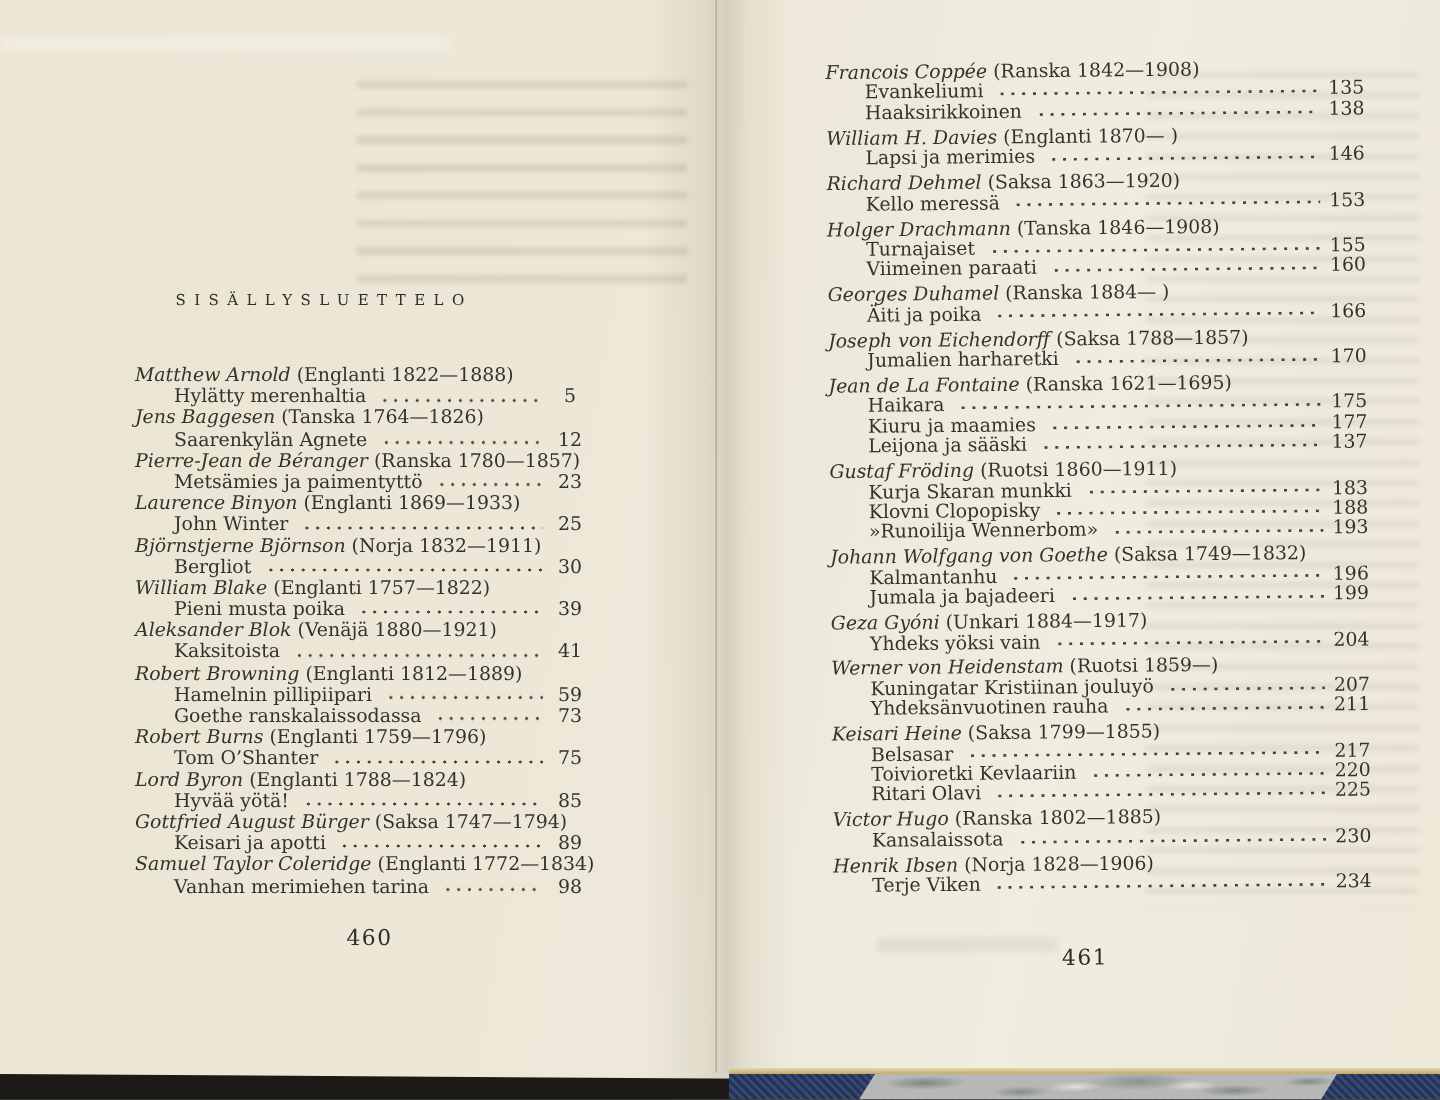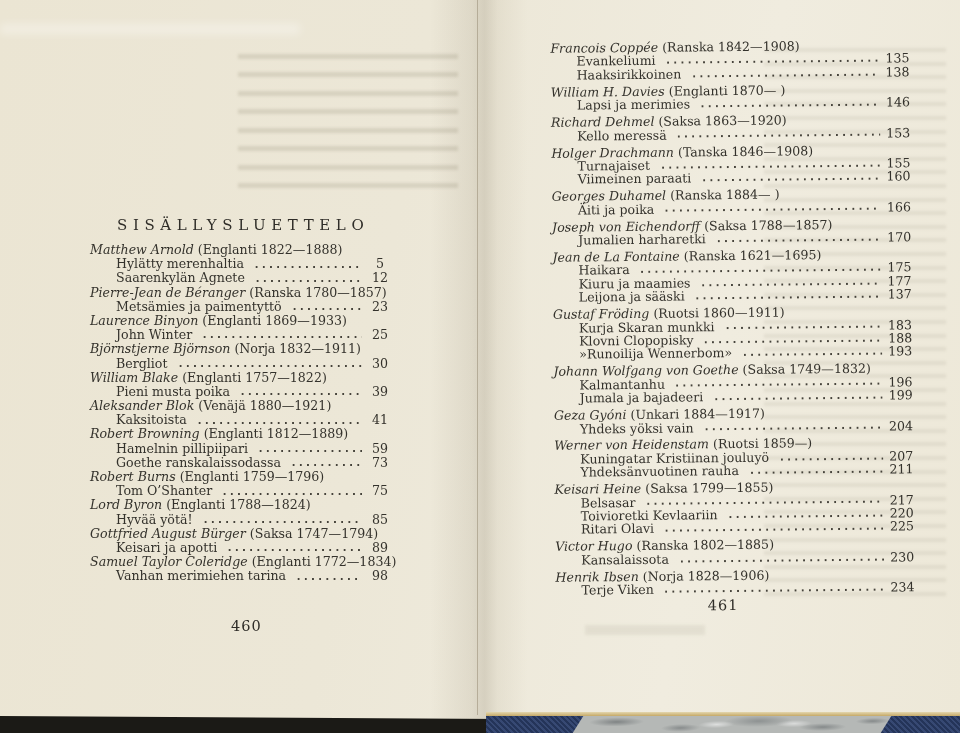--- a/index.html
+++ b/index.html
@@ -18,21 +18,21 @@
     background:rgba(255,255,255,.35);filter:blur(4px);}
 
   
   .ghost{position:absolute;filter:blur(1.7px);pointer-events:none;}
   #ghost-left{left:238px;top:54px;width:220px;height:146px;opacity:.55;
     background:repeating-linear-gradient(180deg,rgba(122,114,90,.34) 0 5px,transparent 5px 18.5px);}
   #ghost-right{left:764px;top:48px;width:182px;height:558px;opacity:.33;
     background:repeating-linear-gradient(180deg,rgba(118,112,92,.34) 0 4px,transparent 4px 13.6px);}
   #ghost-right2{left:585px;top:625px;width:120px;height:10px;opacity:.25;
     background:rgba(118,112,92,.4);}
-  #left-title{position:absolute;left:117px;top:216px;font-size:15px;letter-spacing:5.6px;
+  #left-title{position:absolute;left:117px;top:195px;font-size:10px;letter-spacing:5.6px;
     color:#2f2d28;white-space:nowrap;}
   .toc{position:absolute;font-size:12.6px;color:#34322c;}
   #left-toc{left:90px;top:243px;width:303px;}
   #left-toc .line{height:14.2px;line-height:14.2px;}
   #right-wrap{position:absolute;left:553px;top:40px;width:360px;height:570px;
     transform:rotate(-0.55deg);transform-origin:50% 50%;}
   #right-toc{position:relative;width:360px;}
   #right-toc .line{height:13.4px;line-height:13.4px;}
   #right-toc .author-line{margin-top:3.6px;}
   #right-toc .toc-entry:first-child .author-line{margin-top:0;}
@@ -42,21 +42,21 @@
   .author-origin{font-style:normal;}
   .work-line{display:flex;align-items:baseline;white-space:nowrap;}
   .work-indent{display:inline-block;width:26px;flex:0 0 26px;}
   .leader{flex:1 1 auto;align-self:stretch;margin:0 5px 0 9px;
     background-image:radial-gradient(circle,#45423a 0.9px,rgba(0,0,0,0) 1.15px);
     background-size:7.2px 4px;background-repeat:repeat-x;background-position:left 72%;}
   .work-page{flex:0 0 26px;text-align:center;}
 
   .folio{position:absolute;font-size:14.5px;color:#2f2d28;letter-spacing:1px;}
   #left-folio{left:231px;top:618px;}
-  #right-folio{left:152px;top:557px;} 
+  #right-folio{left:152px;top:591px;} 
 
   
   .edge-tan{position:absolute;left:486px;top:712px;width:474px;height:4px;
     background:linear-gradient(to bottom,#e3d6ae,#c5a967);}
   .edge-black{position:absolute;left:-4px;top:716px;width:506px;height:20px;
     background:#1b1a16;transform:rotate(0.35deg);transform-origin:left top;}
   .edge-blue{position:absolute;left:486px;top:716px;width:474px;height:17px;
     background:#2c3f6c;
     background-image:radial-gradient(circle 1px at 30% 40%,rgba(0,0,0,.5) 0 1px,transparent 1px),
       repeating-linear-gradient(45deg,rgba(0,0,0,.18) 0 2px,rgba(255,255,255,.05) 2px 4px);}
@@ -87,20 +87,21 @@
         <div class="toc-entry">
           <div class="line author-line"><span class="author-name">Matthew Arnold</span> <span class="author-origin">(Englanti 1822—1888)</span></div>
           <div class="line work-line">
             <span class="work-indent"></span>
             <span class="work-title">Hylätty merenhaltia</span>
             <span class="leader"></span>
             <span class="work-page">5</span>
           </div>
         </div>
         <div class="toc-entry">
+          <div class="line author-line"><span class="author-name">Jens Baggesen</span> <span class="author-origin">(Tanska 1764—1826)</span></div>
           <div class="line work-line">
             <span class="work-indent"></span>
             <span class="work-title">Saarenkylän Agnete</span>
             <span class="leader"></span>
             <span class="work-page">12</span>
           </div>
         </div>
         <div class="toc-entry">
           <div class="line author-line"><span class="author-name">Pierre-Jean de Béranger</span> <span class="author-origin">(Ranska 1780—1857)</span></div>
           <div class="line work-line">

